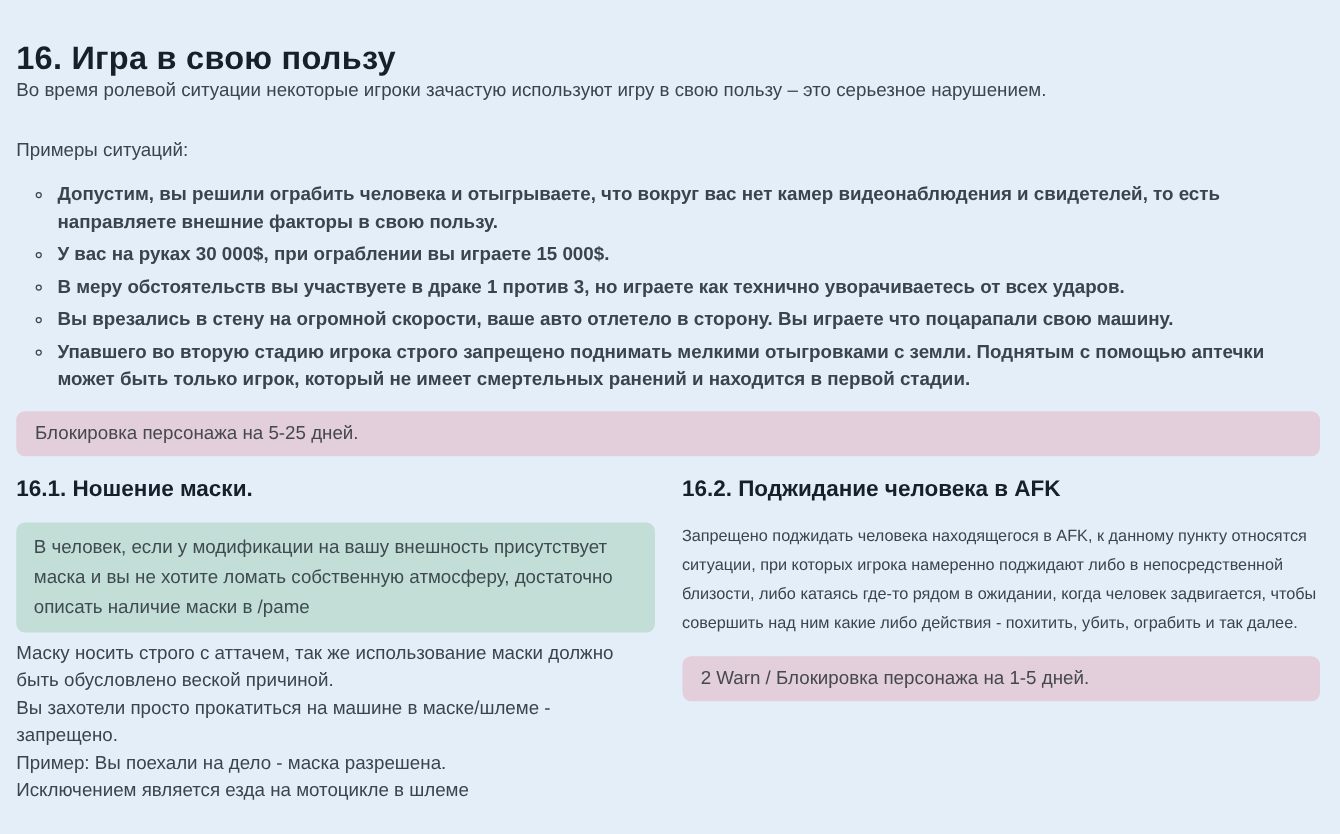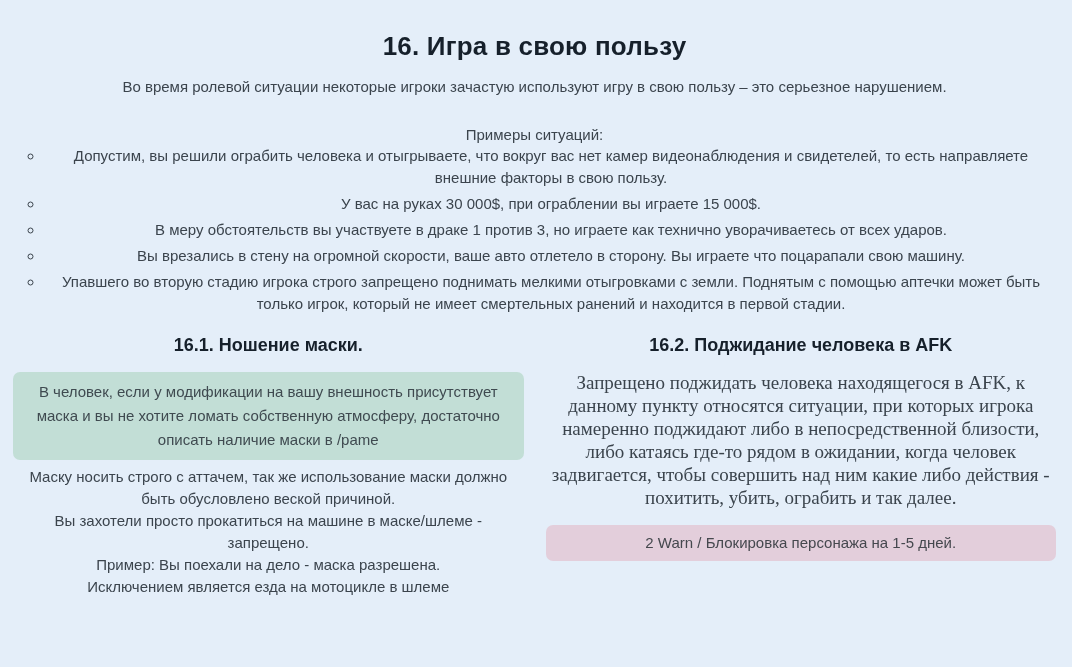--- a/index.html
+++ b/index.html
@@ -13,42 +13,42 @@
   }
   * { margin: 0; padding: 0; box-sizing: border-box; }
   html, body { width: 1072px; }
   body {
     height: 667px;
     background: var(--bg);
     font-family: "Liberation Sans", sans-serif;
     color: var(--text);
     overflow: hidden;
   }
-  .content { padding: 30px 16px 0 13px; text-align: center; }
+  .content { padding: 30px 16px 0 13px; }
   h1 {
     font-size: 26px;
     line-height: 32px;
     font-weight: 700;
     color: var(--heading);
     letter-spacing: 0.2px;
   }
   .intro {
-    margin-top: 14px;
     font-size: 15px;
     line-height: 21px;
   }
   .examples-label {
     margin-top: 27px;
     font-size: 15px;
     line-height: 21px;
   }
   ul.examples {
-    margin-top: 0;
+    margin-top: 14px;
     list-style: circle;
     padding-left: 31px;
+    font-weight: bold;
   }
   ul.examples li {
     font-size: 15px;
     line-height: 22px;
     margin-bottom: 4px;
     padding-left: 2px;
   }
   .callout {
     border-radius: 7px;
     padding: 8px 15px;
@@ -79,23 +79,22 @@
     color: var(--heading);
   }
   .col-left .callout.green { margin-top: 15px; }
   .col-left .body-lines { margin-top: 6px; }
   .body-lines div {
     font-size: 15px;
     line-height: 22px;
   }
   .col-right .paragraph {
     margin-top: 14px;
-    font-size: 19px;
+    font-size: 13px;
     line-height: 23px;
-    font-family: Liberation Serif, serif;
   }
   .col-right .callout.pink { margin-top: 16px; }
 </style>
 </head>
 <body>
 
 <div class="content">
 
   <h1>16. Игра в свою пользу</h1>
 
@@ -104,20 +103,21 @@
   <p class="examples-label">Примеры ситуаций:</p>
 
   <ul class="examples">
     <li>Допустим, вы решили ограбить человека и отыгрываете, что вокруг вас нет камер видеонаблюдения и свидетелей, то есть направляете внешние факторы в свою пользу.</li>
     <li>У вас на руках 30 000$, при ограблении вы играете 15 000$.</li>
     <li>В меру обстоятельств вы участвуете в драке 1 против 3, но играете как технично уворачиваетесь от всех ударов.</li>
     <li>Вы врезались в стену на огромной скорости, ваше авто отлетело в сторону. Вы играете что поцарапали свою машину.</li>
     <li>Упавшего во вторую стадию игрока строго запрещено поднимать мелкими отыгровками с земли. Поднятым с помощью аптечки может быть только игрок, который не имеет смертельных ранений и находится в первой стадии.</li>
   </ul>
 
+  <div class="callout pink main-punishment">Блокировка персонажа на 5-25 дней.</div>
 
   <div class="columns">
 
     <div class="col-left">
       <h2>16.1. Ношение маски.</h2>
       <div class="callout green">В человек, если у модификации на вашу внешность присутствует маска и вы не хотите ломать собственную атмосферу, достаточно описать наличие маски в /pame</div>
       <div class="body-lines">
         <div>Маску носить строго с аттачем, так же использование маски должно быть обусловлено веской причиной.</div>
         <div>Вы захотели просто прокатиться на машине в маске/шлеме - запрещено.</div>
         <div>Пример: Вы поехали на дело - маска разрешена.</div>

